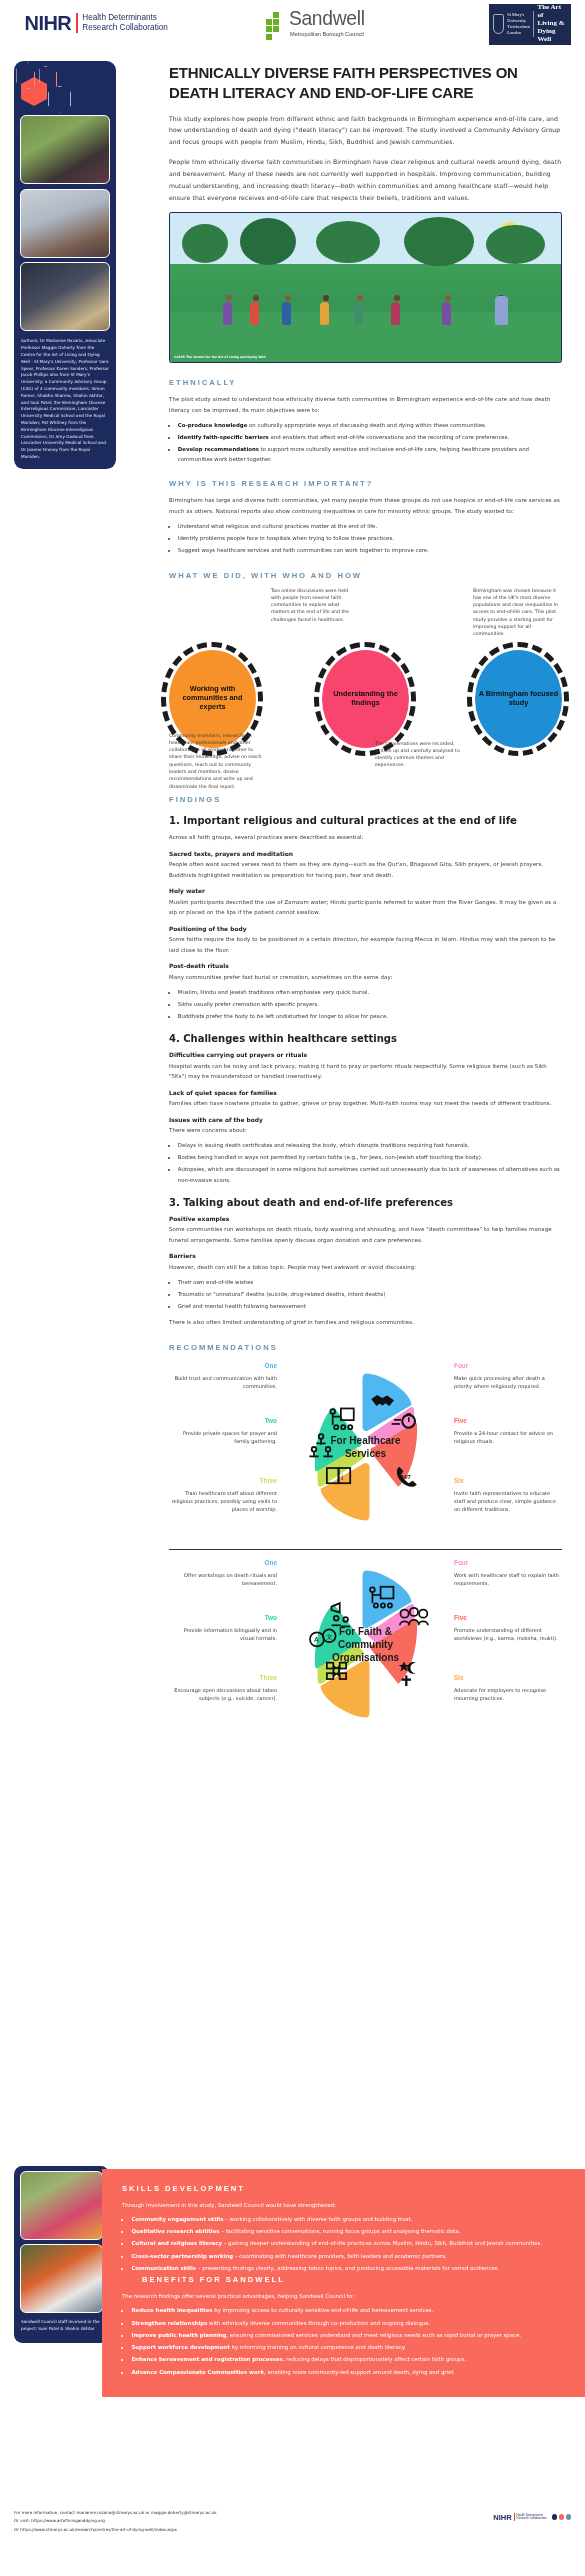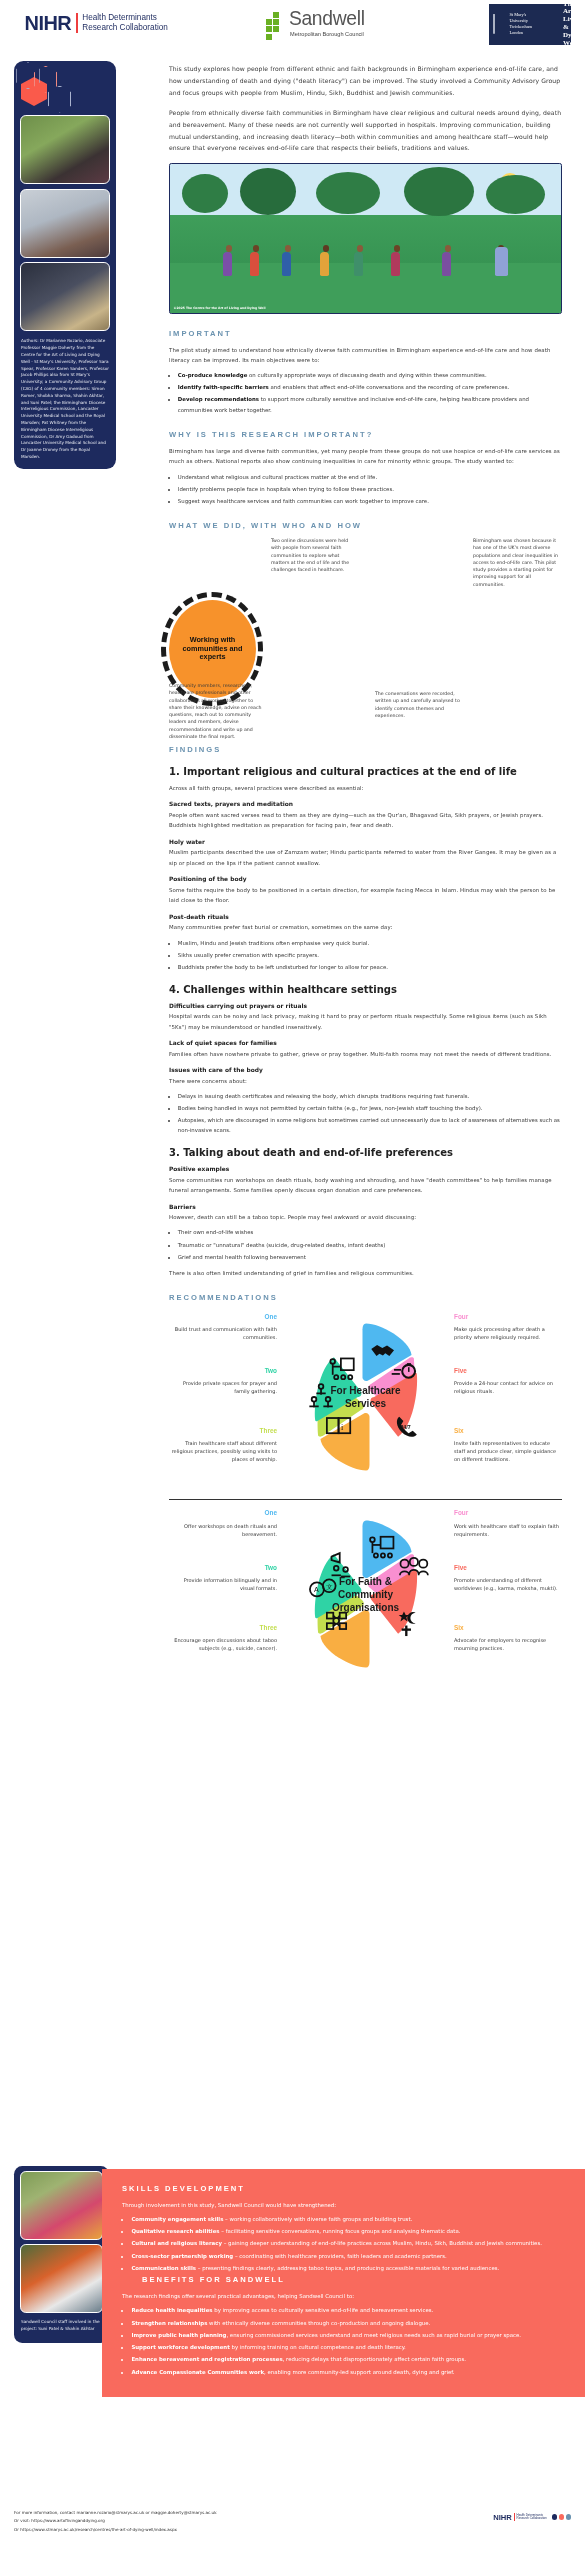--- a/index.html
+++ b/index.html
@@ -21,21 +21,21 @@
   .nihr-bar { width:1.8px; height:20px; background:#ee3e3e; margin:0 4.7px; }
   .nihr-sub { font-family:"Liberation Sans", sans-serif; font-size:8.2px; line-height:1.25; color:#1d2a5e; }
 
   .sandwell { position:absolute; left:266px; top:9.4px; display:flex; align-items:flex-start; }
   .sw-grid { width:20px; height:28px; position:relative; margin-right:2.9px; margin-top:2.3px; }
   .sw-sq { position:absolute; width:5.9px; height:5.9px; background:#6ab023; }
   .sw-text { font-family:"Liberation Sans", sans-serif; }
   .sw-name { font-size:19.3px; color:#555; letter-spacing:-0.3px; line-height:1; }
   .sw-tag { font-size:5.6px; color:#444; margin-top:2.3px; margin-left:1.2px; }
 
-  .stmary { position:absolute; left:489px; top:3.5px; width:82px; height:41px; background:#1c2a52; display:flex; align-items:center; padding:2.9px 3.5px;gap:12px; }
+  .stmary { position:absolute; left:489px; top:3.5px; width:82px; height:41px; background:#1c2a52; display:flex; align-items:center; padding:2.9px 3.5px; }
   .sm-crest { width:13px; height:20px; border:0.6px solid #cfd4e0; border-radius:1.8px 1.8px 5.9px 5.9px; margin-right:2.9px; opacity:.8; }
   .sm-left { font-family:"Liberation Serif", serif; font-size:4.4px; color:#fff; line-height:1.35; }
   .sm-div { width:0.6px; height:26px; background:#8d96b2; margin:0 3.5px; }
   .sm-right { font-family:"Liberation Serif", serif; font-size:7px; color:#fff; line-height:1.12; font-weight:bold; }
 
   
   .sidebar { position:absolute; left:14px; top:61px; width:102px; background:#1d2a5e; border-radius:9.4px; padding:0; }
   .side-hex { position:relative; height:54px; overflow:hidden; }
   .hex { position:absolute; width:26px; height:14.6px; }
   .hex:before, .hex:after { content:""; position:absolute; width:0; border-left:13px solid transparent; border-right:13px solid transparent; }
@@ -174,20 +174,21 @@
       <div class="hex-o" style="left:34px;top:24.6px;border:0.9px solid #aab3cf;clip-path:polygon(50% 0,100% 25%,100% 75%,50% 100%,0 75%,0 25%);"></div>
     </div>
     <div class="side-photo p1"></div>
     <div class="side-photo p2"></div>
     <div class="side-photo p3"></div>
     <div class="side-text">Authors: Dr Marianne Rozario, Associate Professor Maggie Doherty from the Centre for the Art of Living and Dying Well - St Mary's University, Professor Sara Spear, Professor Karen Sanders, Professor Jacob Phillips also from St Mary's University; a Community Advisory Group (CAG) of 4 community members: Simon Romer, Shobha Sharma, Shahin Akhtar, and Suni Patel; the Birmingham Diocese Interreligious Commission, Lancaster University Medical School and the Royal Marsden; Pat Whitney from the Birmingham Diocese Interreligious Commission, Dr Amy Gadoud from Lancaster University Medical School and Dr Joanne Droney from the Royal Marsden.</div>
   </div>
 
   <div class="main">
 
+    <h1 class="title">ETHNICALLY DIVERSE FAITH PERSPECTIVES ON DEATH LITERACY AND END-OF-LIFE CARE</h1>
     <p class="lede">This study explores how people from different ethnic and faith backgrounds in Birmingham experience end-of-life care, and how understanding of death and dying ("death literacy") can be improved. The study involved a Community Advisory Group and focus groups with people from Muslim, Hindu, Sikh, Buddhist and Jewish communities.</p>
     <p class="lede">People from ethnically diverse faith communities in Birmingham have clear religious and cultural needs around dying, death and bereavement. Many of these needs are not currently well supported in hospitals. Improving communication, building mutual understanding, and increasing death literacy—both within communities and among healthcare staff—would help ensure that everyone receives end-of-life care that respects their beliefs, traditions and values.</p>
 
     <div class="hero">
       <div class="hero-sun"></div>
       <div class="hero-tree" style="left:11.7px;top:10.5px;width:46px;height:39px;"></div>
       <div class="hero-tree" style="left:70px;top:4.7px;width:56px;height:47px;background:#276c3c;"></div>
       <div class="hero-tree" style="left:146px;top:8.2px;width:64px;height:42px;"></div>
       <div class="hero-tree" style="left:234px;top:3.5px;width:70px;height:49px;background:#2b7540;"></div>
       <div class="hero-tree" style="left:316px;top:11.7px;width:59px;height:39px;"></div>
@@ -204,21 +205,21 @@
       <div class="hero-fig" style="left:184px;background:#3f8f6a;"></div>
       <div class="hero-head" style="left:224px;bottom:61px;background:#6b4326;"></div>
       <div class="hero-fig" style="left:221px;background:#b03a5c;"></div>
       <div class="hero-head" style="left:275px;bottom:61px;"></div>
       <div class="hero-fig" style="left:272px;background:#7a4ea0;"></div>
       <div class="hero-head" style="left:328px;bottom:61px;background:#5f3a22;"></div>
       <div class="hero-fig" style="left:325px;width:13px;height:29px;background:#8fa2d6;"></div>
       <div class="hero-credit">©2025 The Centre for the Art of Living and Dying Well</div>
     </div>
 
-    <h2 class="sec">IMPORTANT</h2>
+    <h2 class="sec">ETHNICALLY</h2>
     <p class="body">The pilot study aimed to understand how ethnically diverse faith communities in Birmingham experience end-of-life care and how death literacy can be improved. Its main objectives were to:</p>
     <ul class="bl">
       <li><b>Co-produce knowledge</b><span> on culturally appropriate ways of discussing death and dying within these communities.</span></li>
       <li><b>Identify faith-specific barriers</b><span> and enablers that affect end-of-life conversations and the recording of care preferences.</span></li>
       <li><b>Develop recommendations</b><span> to support more culturally sensitive and inclusive end-of-life care, helping healthcare providers and communities work better together.</span></li>
     </ul>
 
     <h2 class="sec">WHY IS THIS RESEARCH IMPORTANT?</h2>
     <p class="body">Birmingham has large and diverse faith communities, yet many people from these groups do not use hospice or end-of-life care services as much as others. National reports also show continuing inequalities in care for minority ethnic groups. The study wanted to:</p>
     <ul class="bl">
@@ -229,20 +230,28 @@
 
     <h2 class="sec">WHAT WE DID, WITH WHO AND HOW</h2>
     <div class="circles-wrap">
       <div class="cb" style="left:102px;top:0;">Two online discussions were held with people from several faith communities to explore what matters at the end of life and the challenges faced in healthcare.</div>
       <div class="cb" style="left:304px;top:0;">Birmingham was chosen because it has one of the UK's most diverse populations and clear inequalities in access to end-of-life care. This pilot study provides a starting point for improving support for all communities.</div>
 
       <div class="circ-row">
         <div style="position:relative;">
           <div class="dashring"></div>
           <div class="circ" style="background:#f7922b;">Working with communities and experts</div>
+        </div>
+        <div style="position:relative;">
+          <div class="dashring"></div>
+          <div class="circ" style="background:#f8456e;">Understanding the findings</div>
+        </div>
+        <div style="position:relative;">
+          <div class="dashring"></div>
+          <div class="circ" style="background:#1e8fd5;">A Birmingham focused study</div>
         </div>
       </div>
 
       <div class="cb" style="left:0;top:145px;width:97px;">Community members, researchers, healthcare professionals and other collaborators all worked together to share their knowledge, advise on reach questions, reach out to community leaders and members, devise recommendations and write up and disseminate the final report.</div>
       <div class="cb" style="left:206px;top:153px;width:94px;">The conversations were recorded, written up and carefully analysed to identify common themes and experiences.</div>
     </div>
 
     <h2 class="sec">FINDINGS</h2>
     <h3 class="sub">1. Important religious and cultural practices at the end of life</h3>
     <p class="body">Across all faith groups, several practices were described as essential:</p>

